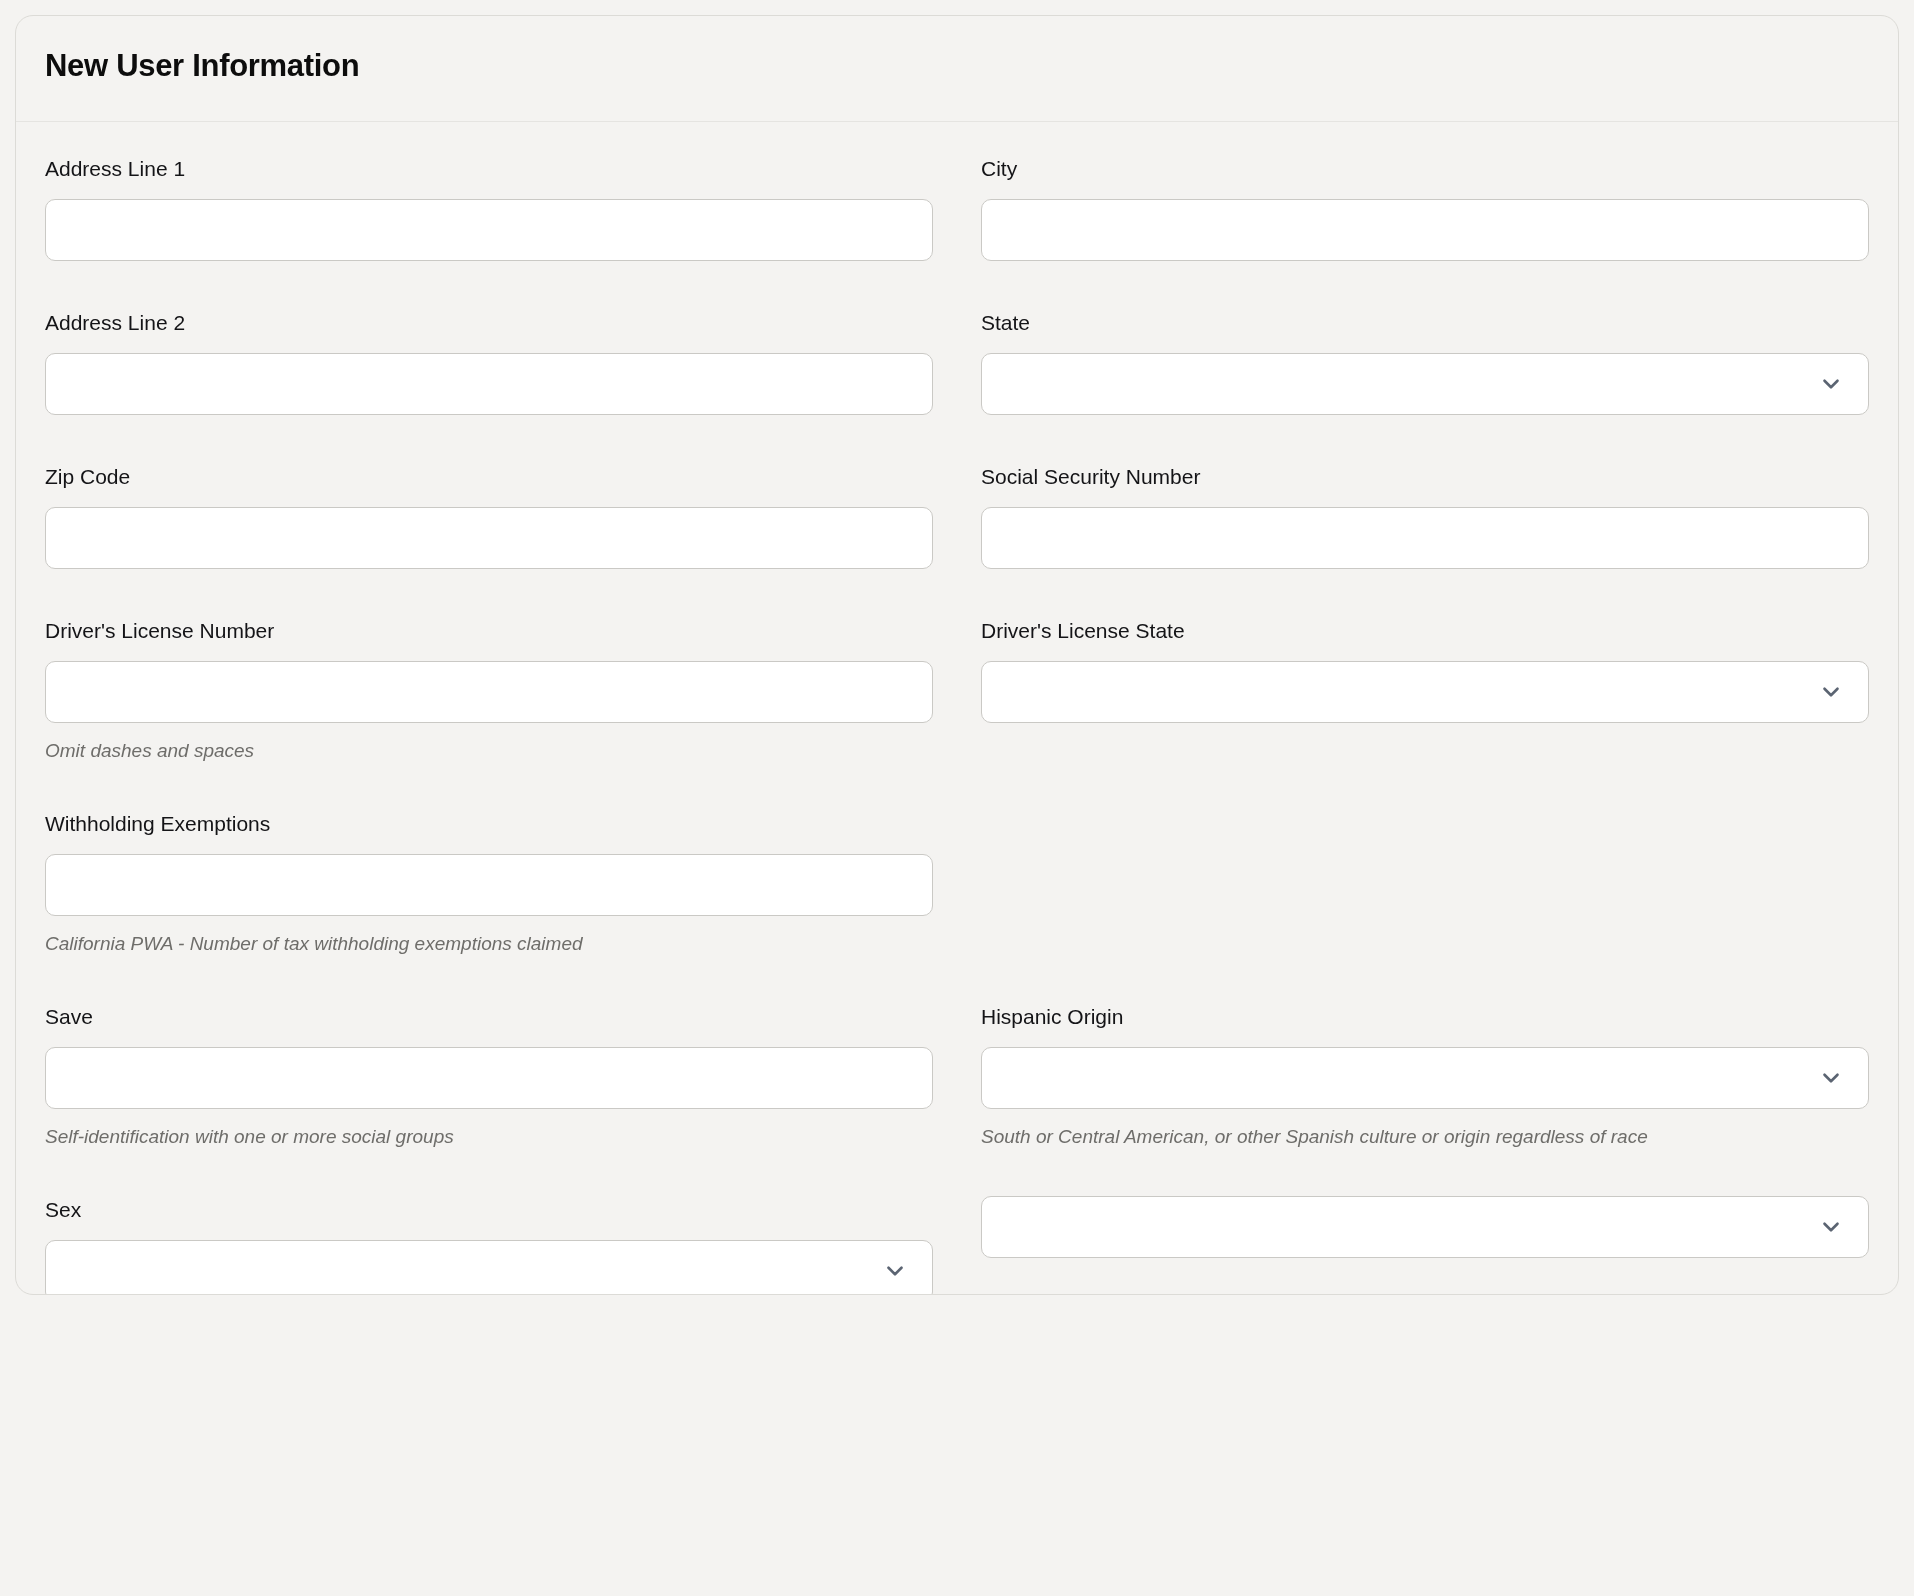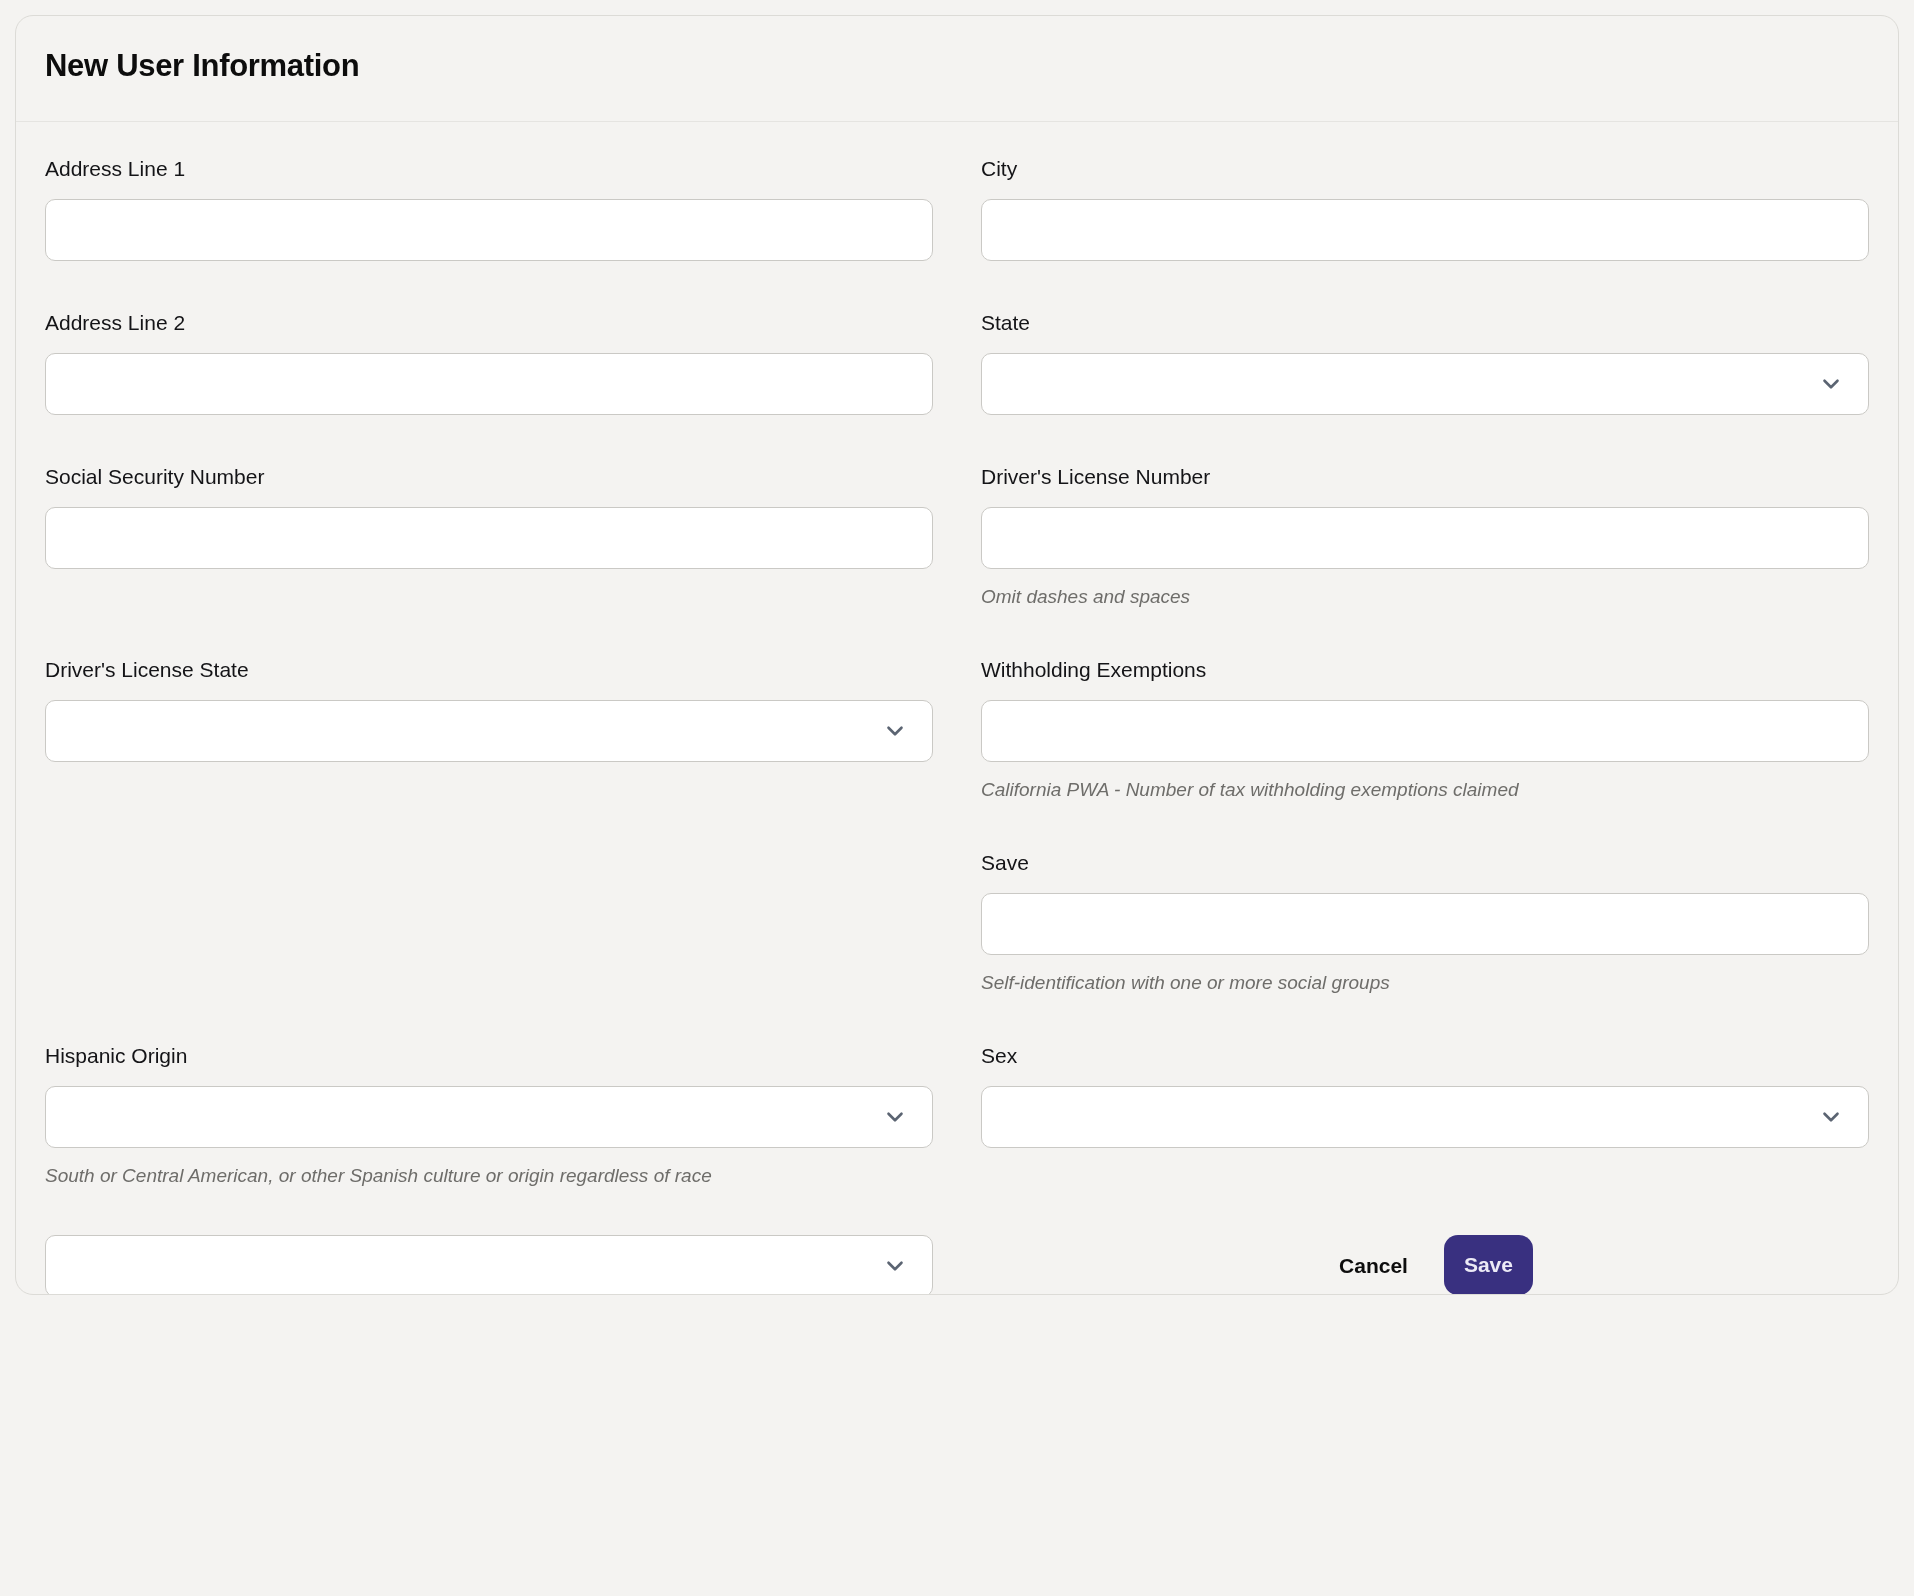--- a/index.html
+++ b/index.html
@@ -149,20 +149,24 @@
         <div class="control select">
           <span class="chevron">
             <svg viewBox="0 0 24 24" fill="none" stroke="#5b6472" stroke-width="2.4" stroke-linecap="round" stroke-linejoin="round">
                 <path d="M6 9l6 6 6-6"></path>
               </svg>
           </span>
         </div>
       </div>
 
       <div class="field">
+        <label class="field-label">Zip Code</label>
+        <input class="control" type="text" value="" style="">
+      </div>
+      <div class="field">
         <label class="field-label">Social Security Number</label>
         <input class="control" type="text" value="" style="">
       </div>
 
       <div class="field">
         <label class="field-label">Driver's License Number</label>
         <input class="control" type="text" value="" style="">
         <div class="hint">Omit dashes and spaces</div>
       </div>
       <div class="field">

